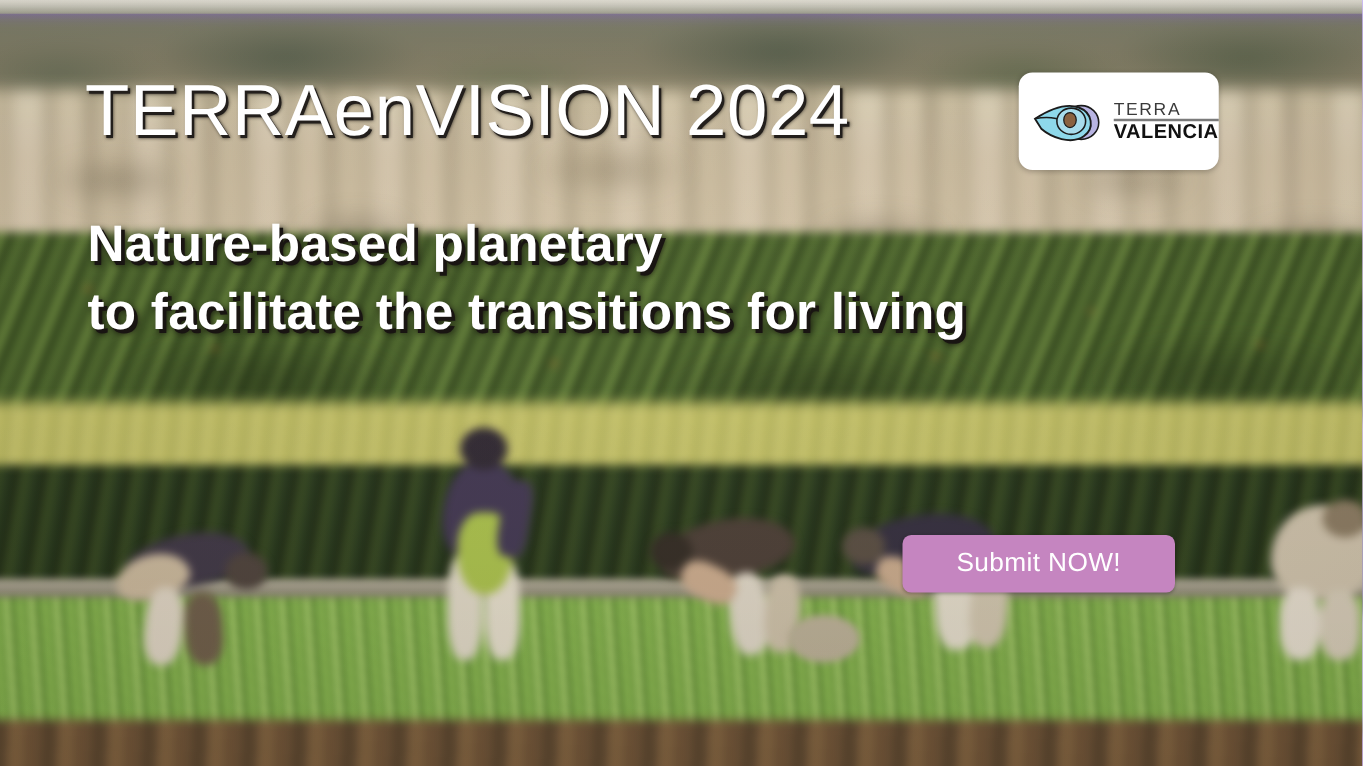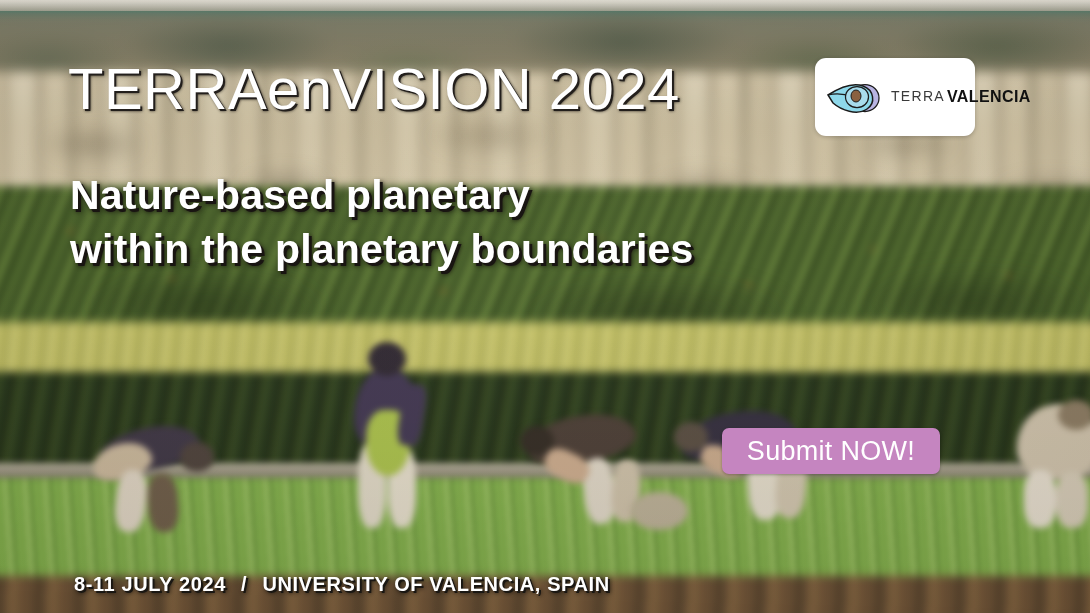--- a/index.html
+++ b/index.html
@@ -8,21 +8,21 @@
     width:1090px; height:613px;
     background:#ffffff;
     font-family:"Liberation Sans", sans-serif;
     overflow:hidden;
   }
 
   .banner {
     position:relative;
     width:1090px; height:613px;
     overflow:hidden;
-    background:#0f766e;
+    background:#8b5cf6;
   }
 
   
   .photo { position:absolute; inset:0; overflow:hidden; }
 
   
   .sky-strip{
     position:absolute; left:0; top:0; width:1090px; height:11px;
     background:#f3f0ea;
   }
@@ -245,37 +245,37 @@
       2px 2px 4px rgba(10,8,6,.9);
   }
   .footer-sep{ padding:0 9px; }
 
   
   .submit-btn{
     position:absolute; left:722px; top:428px;
     width:218px; height:46px;
     background:#c585c0;
     border:none; border-radius:7px;
-    color:#ffffff; font-size:27px; font-weight:400;
+    color:#ffffff; font-size:21px; font-weight:400;
     letter-spacing:0.3px; cursor:pointer;
     font-family:"Liberation Sans", sans-serif;
     box-shadow:0 1px 3px rgba(0,0,0,.3);
   }
 
   
   .logo-card{
     position:absolute; left:815px; top:58px;
     width:160px; height:78px;
     background:#ffffff; border-radius:11px;
     display:flex; align-items:center; gap:7px;
     padding:0 11px;
     box-shadow:0 1px 4px rgba(0,0,0,.22);
   }
   .logo-mark{ width:58px; height:44px; flex:0 0 auto; }
-  .logo-text{ display:flex; flex-direction:row; justify-content:center; gap:1px; }
+  .logo-text{ display:flex; flex-direction:column; justify-content:center; gap:1px; }
   .logo-terra{
     font-size:14px; font-weight:400; color:#3a3a3a;
     letter-spacing:1.3px; line-height:1.05;
   }
   .logo-rule{ width:100%; height:1.5px; background:#7b7b7b; }
   .logo-envision{
     font-size:16px; font-weight:bold; color:#111111;
     letter-spacing:0.4px; line-height:1.05;
   }
 </style>
@@ -336,30 +336,25 @@
     <div class="field-stone"></div>
     <div class="photo-tone"></div>
   </div>
 
   <div class="content">
 
     <div class="main-title">TERRAenVISION 2024</div>
 
     <div class="subtitle">
       <div>Nature-based planetary</div>
-      <div>within the planetary boundaries</div>
+      <div>to facilitate the transitions for living</div>
     </div>
 
     <button class="submit-btn">Submit NOW!</button>
 
-    <div class="footer-line">
-      <span>8-11 JULY 2024</span>
-      <span class="footer-sep">/</span>
-      <span>UNIVERSITY OF VALENCIA, SPAIN</span>
-    </div>
 
     <div class="logo-card">
       <svg class="logo-mark" viewBox="0 0 116 88">
         <ellipse cx="78" cy="46" rx="28" ry="27" fill="#b8b4e2" stroke="#1b1b1b" stroke-width="2.5"></ellipse>
         <path d="M4 40 C26 26 52 14 74 22 C96 30 100 56 82 68 C62 82 30 70 14 56 Z" fill="#8ed8ea" stroke="#1b1b1b" stroke-width="3"></path>
         <path d="M4 40 C22 36 38 38 52 44" fill="none" stroke="#1b1b1b" stroke-width="2.5"></path>
         <ellipse cx="62" cy="44" rx="23" ry="21" fill="#a8dcec" stroke="#1b1b1b" stroke-width="2.5"></ellipse>
         <ellipse cx="60" cy="42" rx="10" ry="12" fill="#8a6140" stroke="#1b1b1b" stroke-width="2"></ellipse>
       </svg>
       <div class="logo-text">

